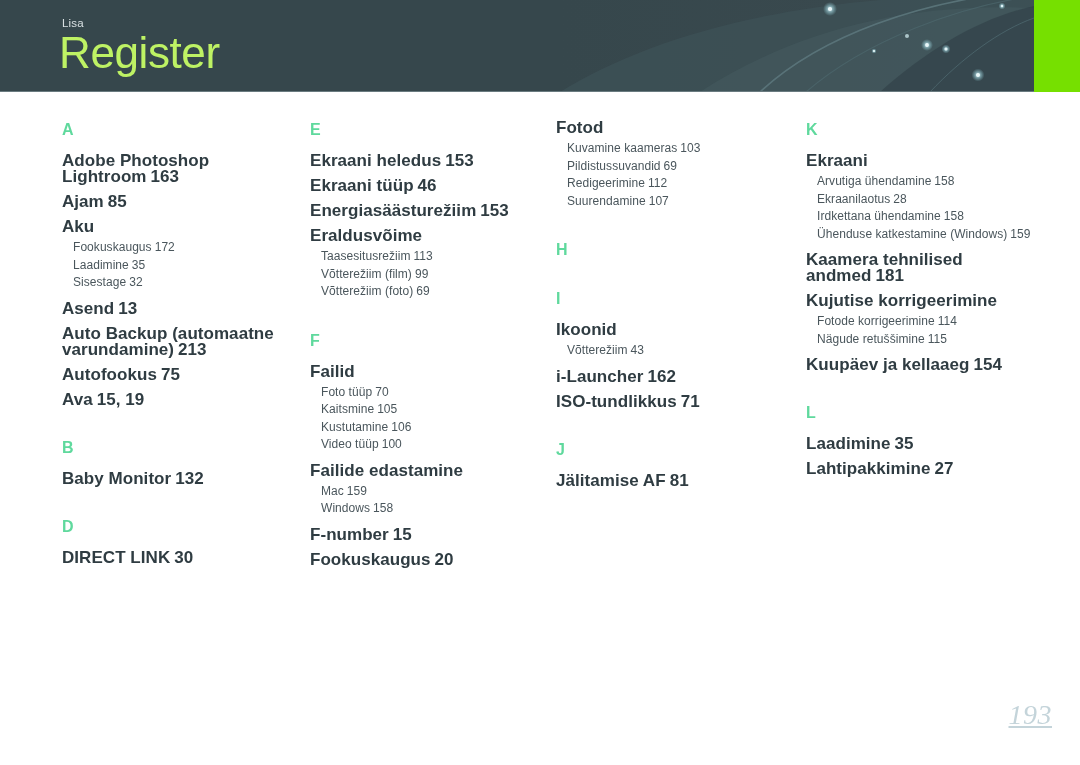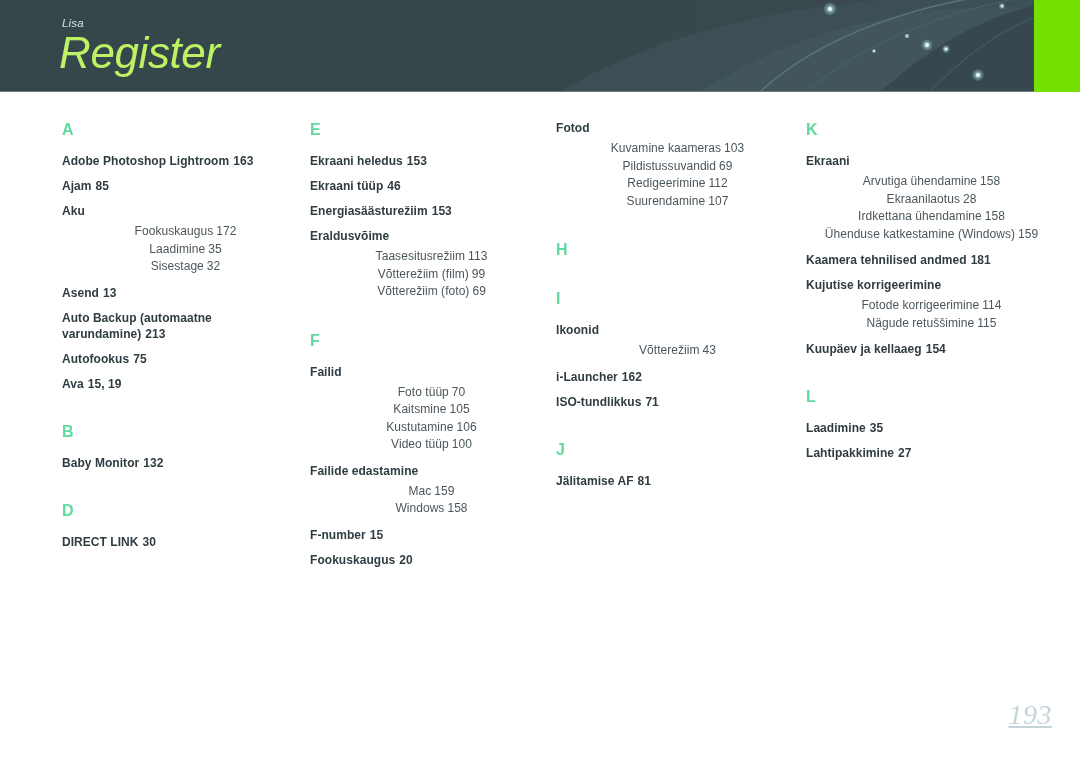--- a/index.html
+++ b/index.html
@@ -16,21 +16,20 @@
   }
 
   
   #header {
     position: absolute;
     left: 0; top: 0;
     width: 1080px;
     height: 92px;
     background: #36474c;
     overflow: hidden;
-    font-style: italic;
   }
   #header-art {
     position: absolute;
     left: 0; top: 0;
     width: 1080px; height: 92px;
   }
   #header-green-bar {
     position: absolute;
     right: 0; top: 0;
     width: 46px;
@@ -84,40 +83,39 @@
     color: #5fd99d;
     line-height: 19px;
     margin: 0 0 14px 0;
     letter-spacing: 0.3px;
   }
   .letter-group + .letter-group {
     margin-top: 30px;
   }
 
   .entry {
-    font-size: 12px;
+    font-size: 17px;
     font-weight: bold;
     color: #2f3c42;
     line-height: 16px;
     margin: 0 0 9px 0;
     letter-spacing: 0.05px;
   }
   .entry .pg {
     font-weight: bold;
     margin-left: 4px;
   }
   .entry.has-children {
     margin-bottom: 4px;
   }
 
   .subentries {
     margin: 0 0 9px 0;
     padding: 0;
     list-style: none;
-    text-align: center;
   }
   .subentry {
     font-size: 12px;
     font-weight: normal;
     color: #4a565c;
     line-height: 17.5px;
     margin: 0 0 0 11px;
     letter-spacing: 0.05px;
   }
   .subentry .pg {

